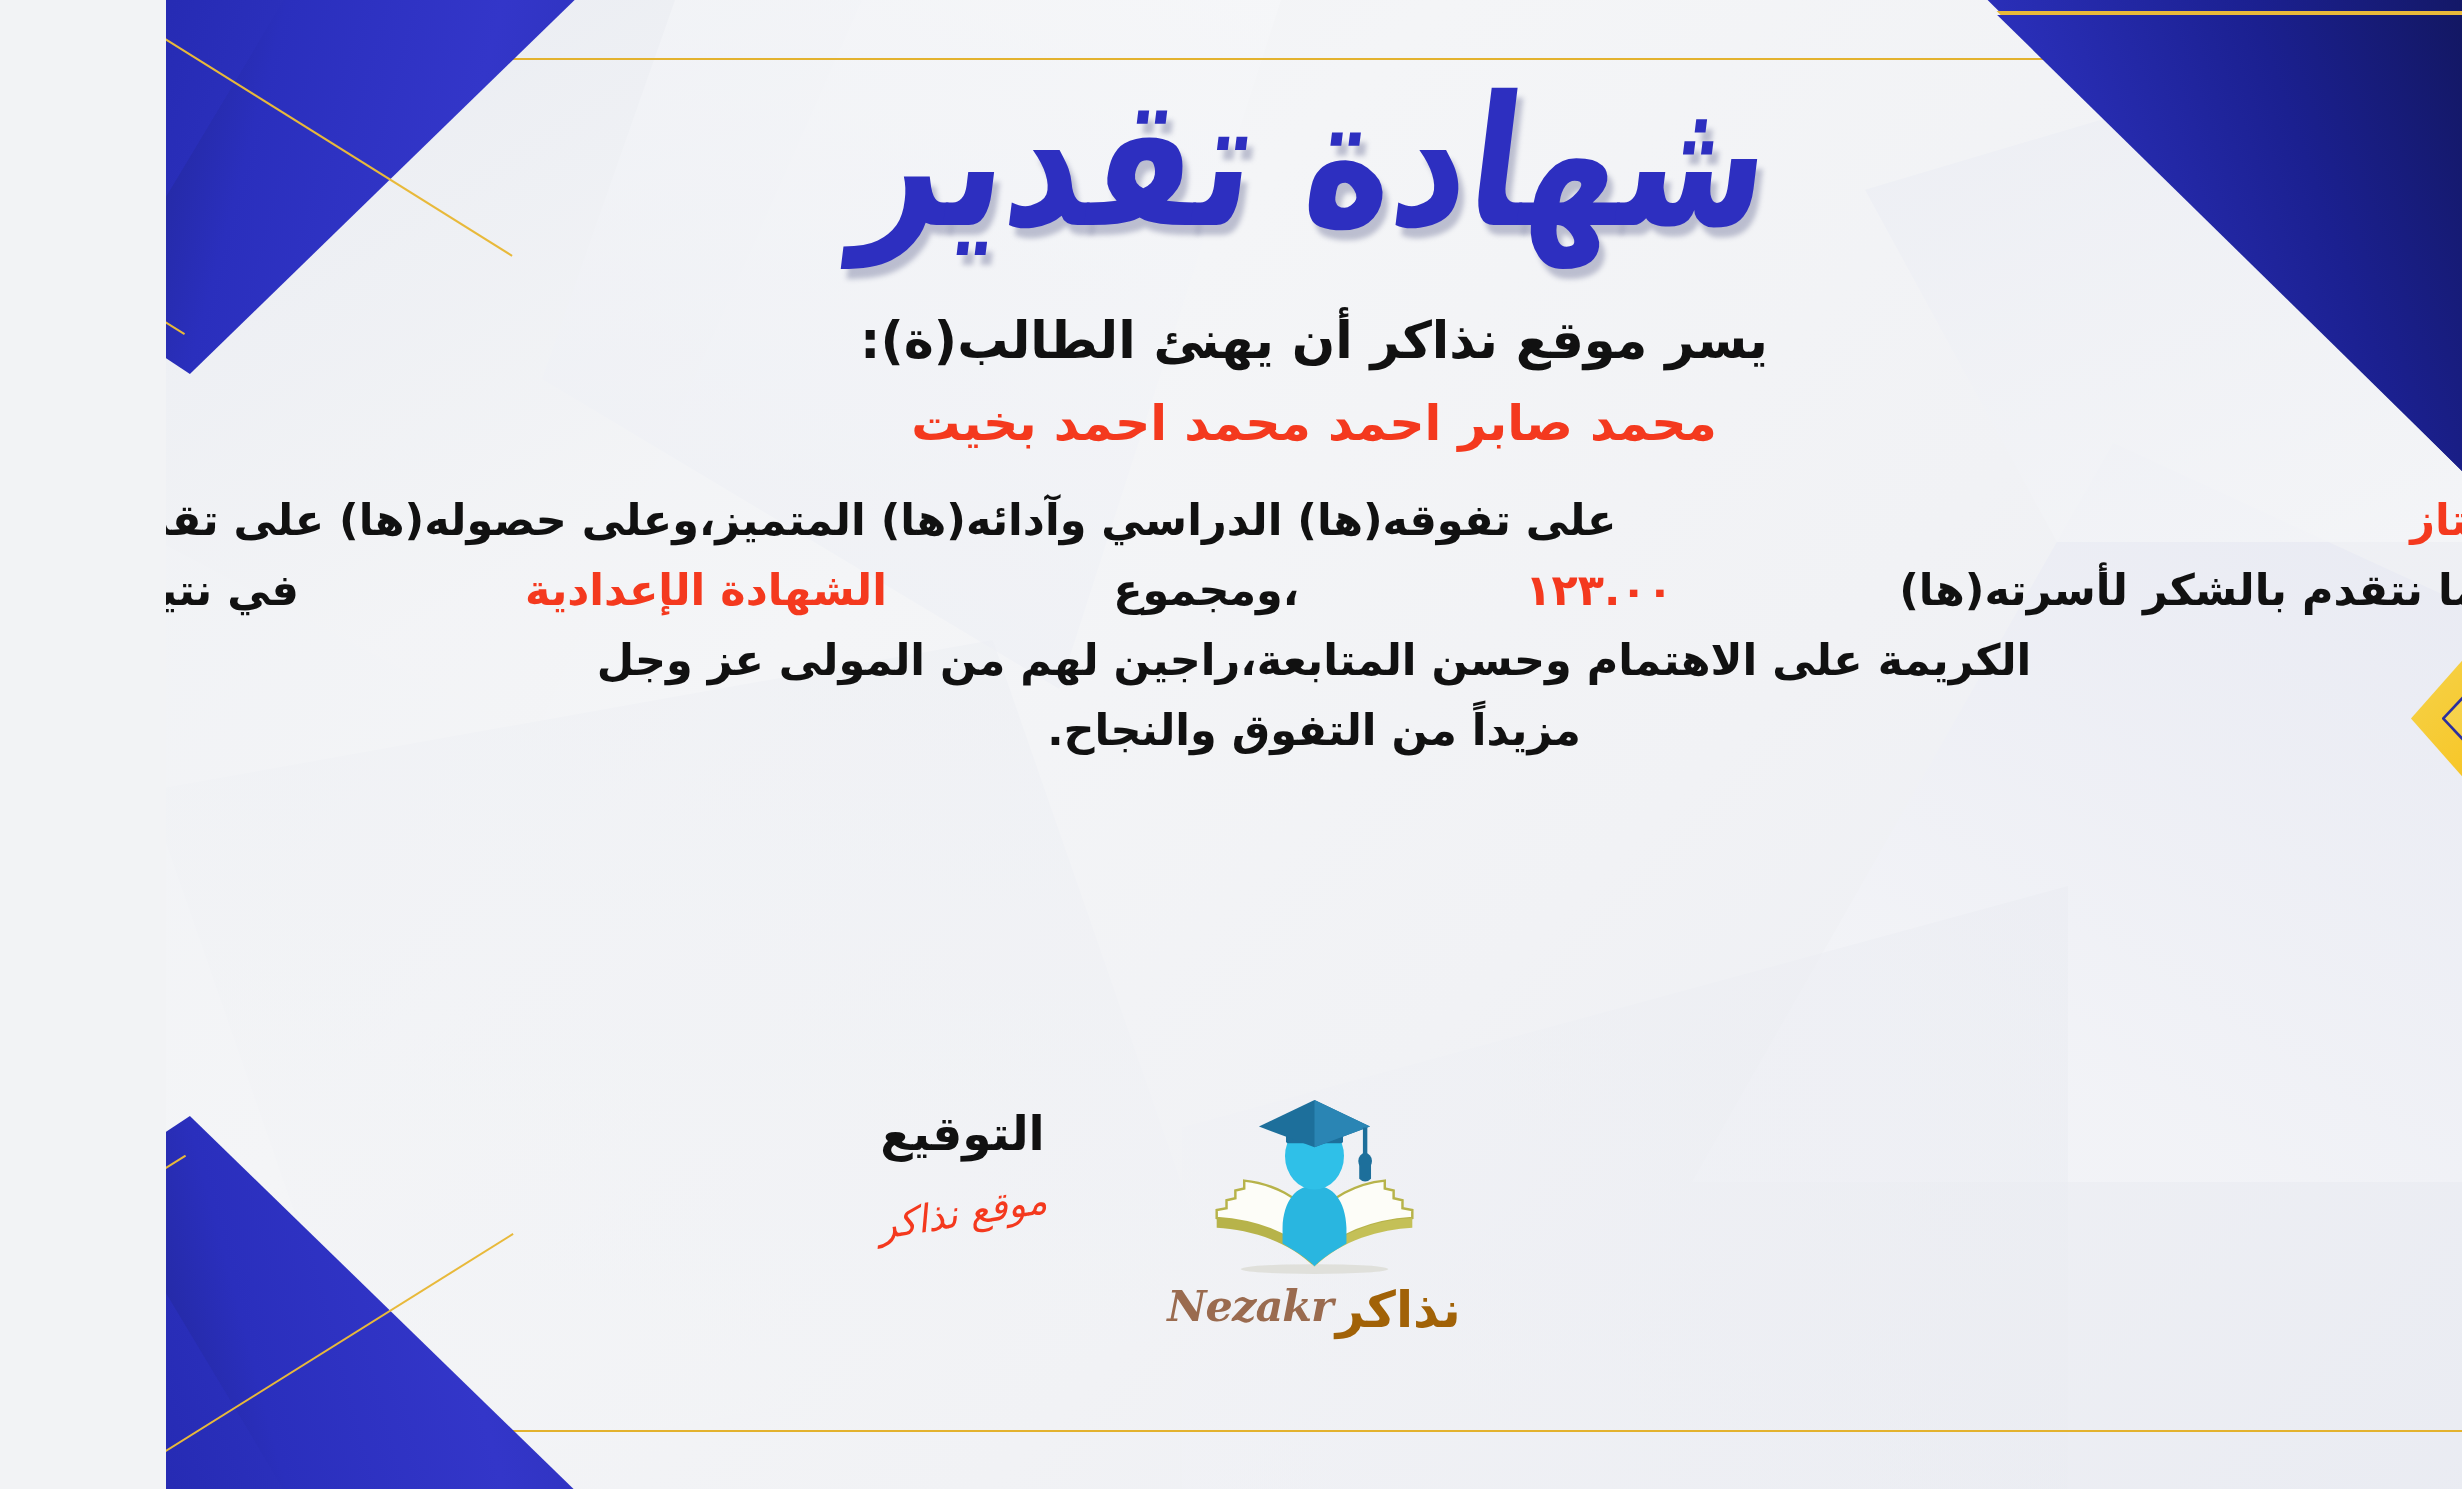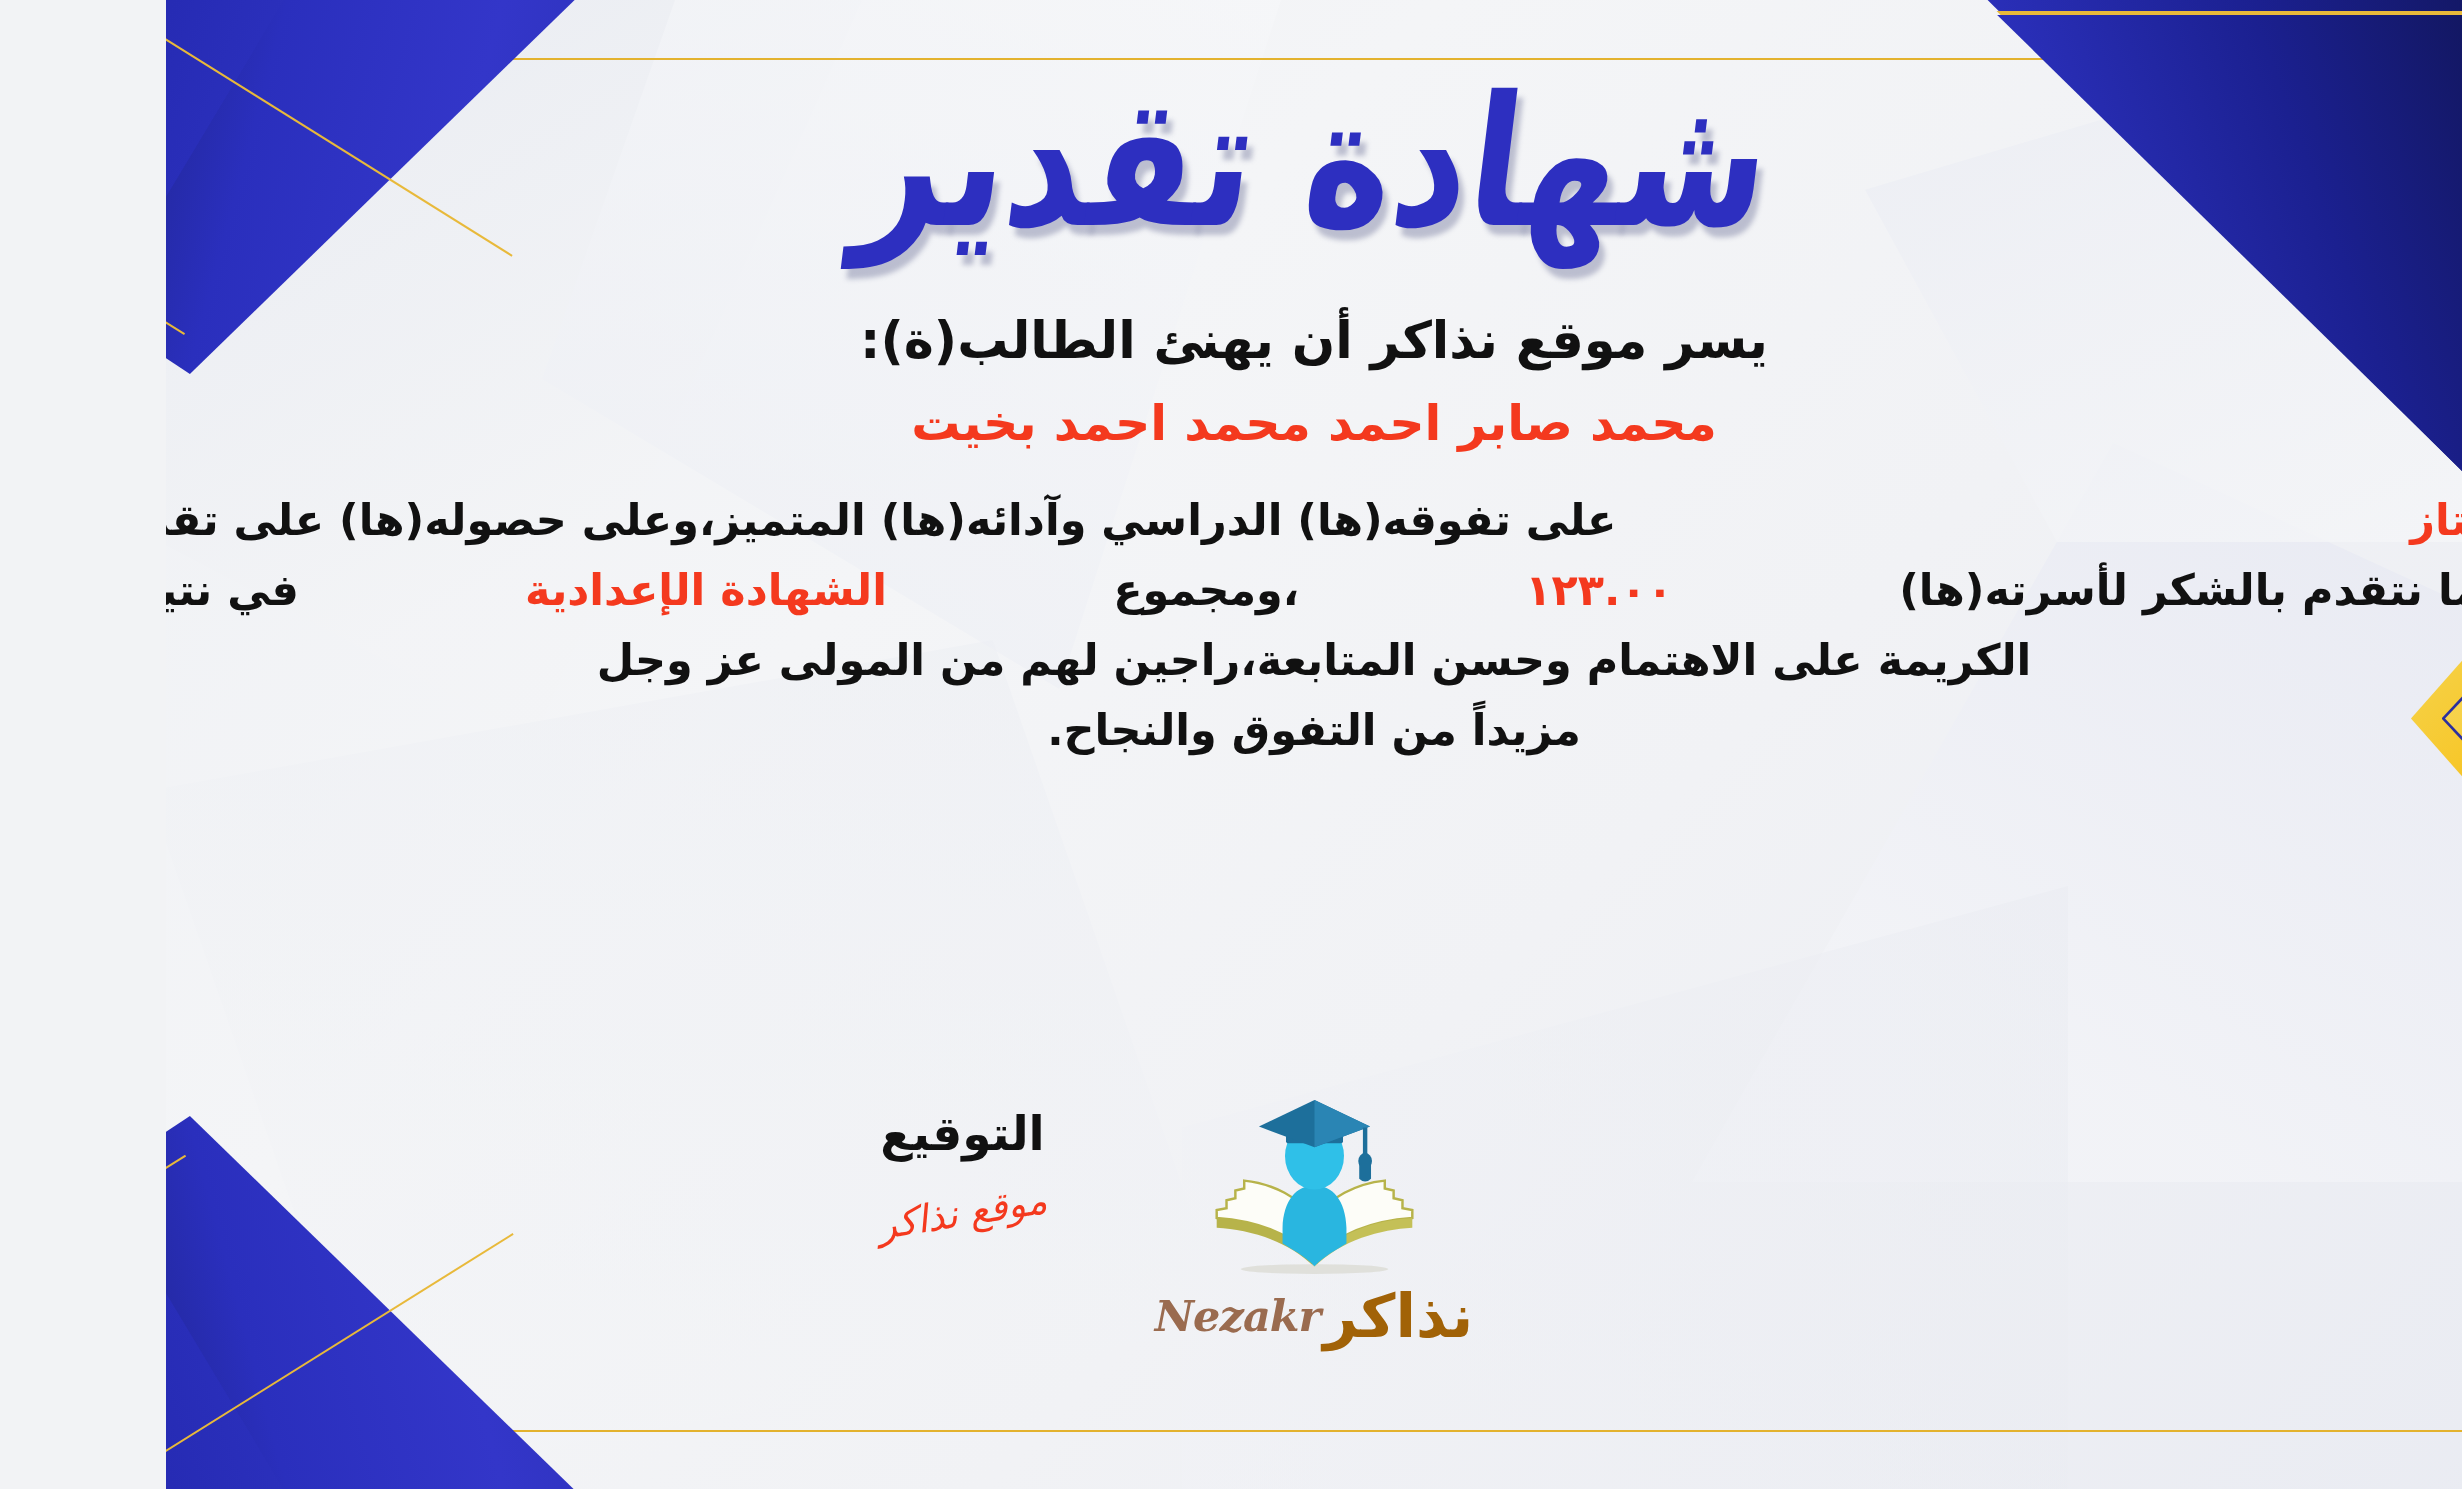--- a/index.html
+++ b/index.html
@@ -134,24 +134,24 @@
     font-family:"DejaVu Serif","Liberation Serif",serif;
     font-style:italic;transform:rotate(-9deg);display:inline-block;
     letter-spacing:1px;
   }
 
   .logo-block{position:absolute;left:0;right:0;top:0;display:flex;
     flex-direction:column;align-items:center;}
   .logo-mark{width:231px;height:182px;position:relative;}
   .logo-text{margin-top:3px;font-size:43px;color:#96apa;}
   .logo-text{color:#9a6b4f;font-weight:700;letter-spacing:-1px;
-    display:flex;align-items:center;gap:3px;direction:ltr;}
+    display:flex;align-items:flex-start;gap:3px;direction:ltr;}
   .logo-en{font-family:"DejaVu Serif","Liberation Serif",serif;font-style:italic;
     font-weight:700;font-size:43px;color:#9a6b4f;}
-  .logo-ar{font-size:60px;color:#a16207;font-weight:700;}
+  .logo-ar{font-size:50px;color:#a16207;font-weight:700;}
 </style>
 </head>
 <body>
 
 <div id="cert">
 
   <div class="bg-base"></div>
   <div class="facet f1"></div>
   <div class="facet f2"></div>
   <div class="facet f3"></div>

